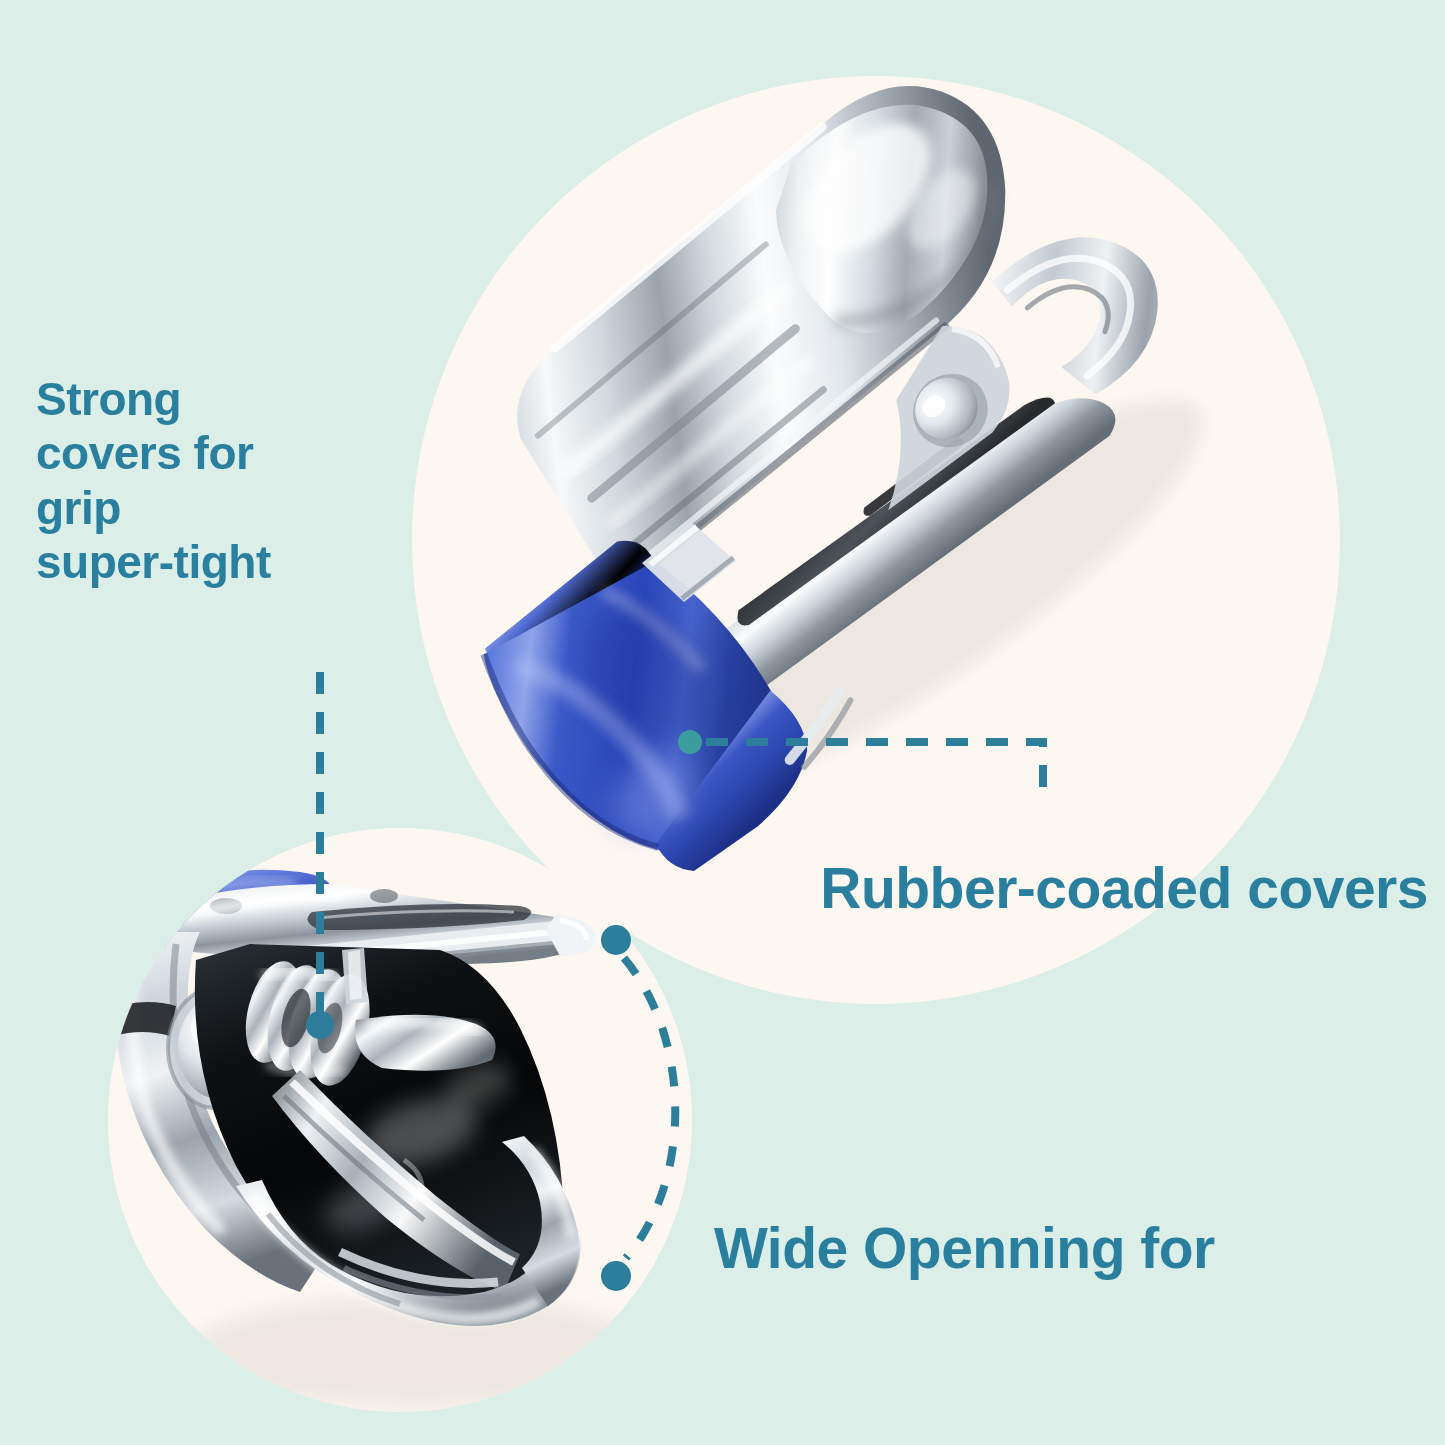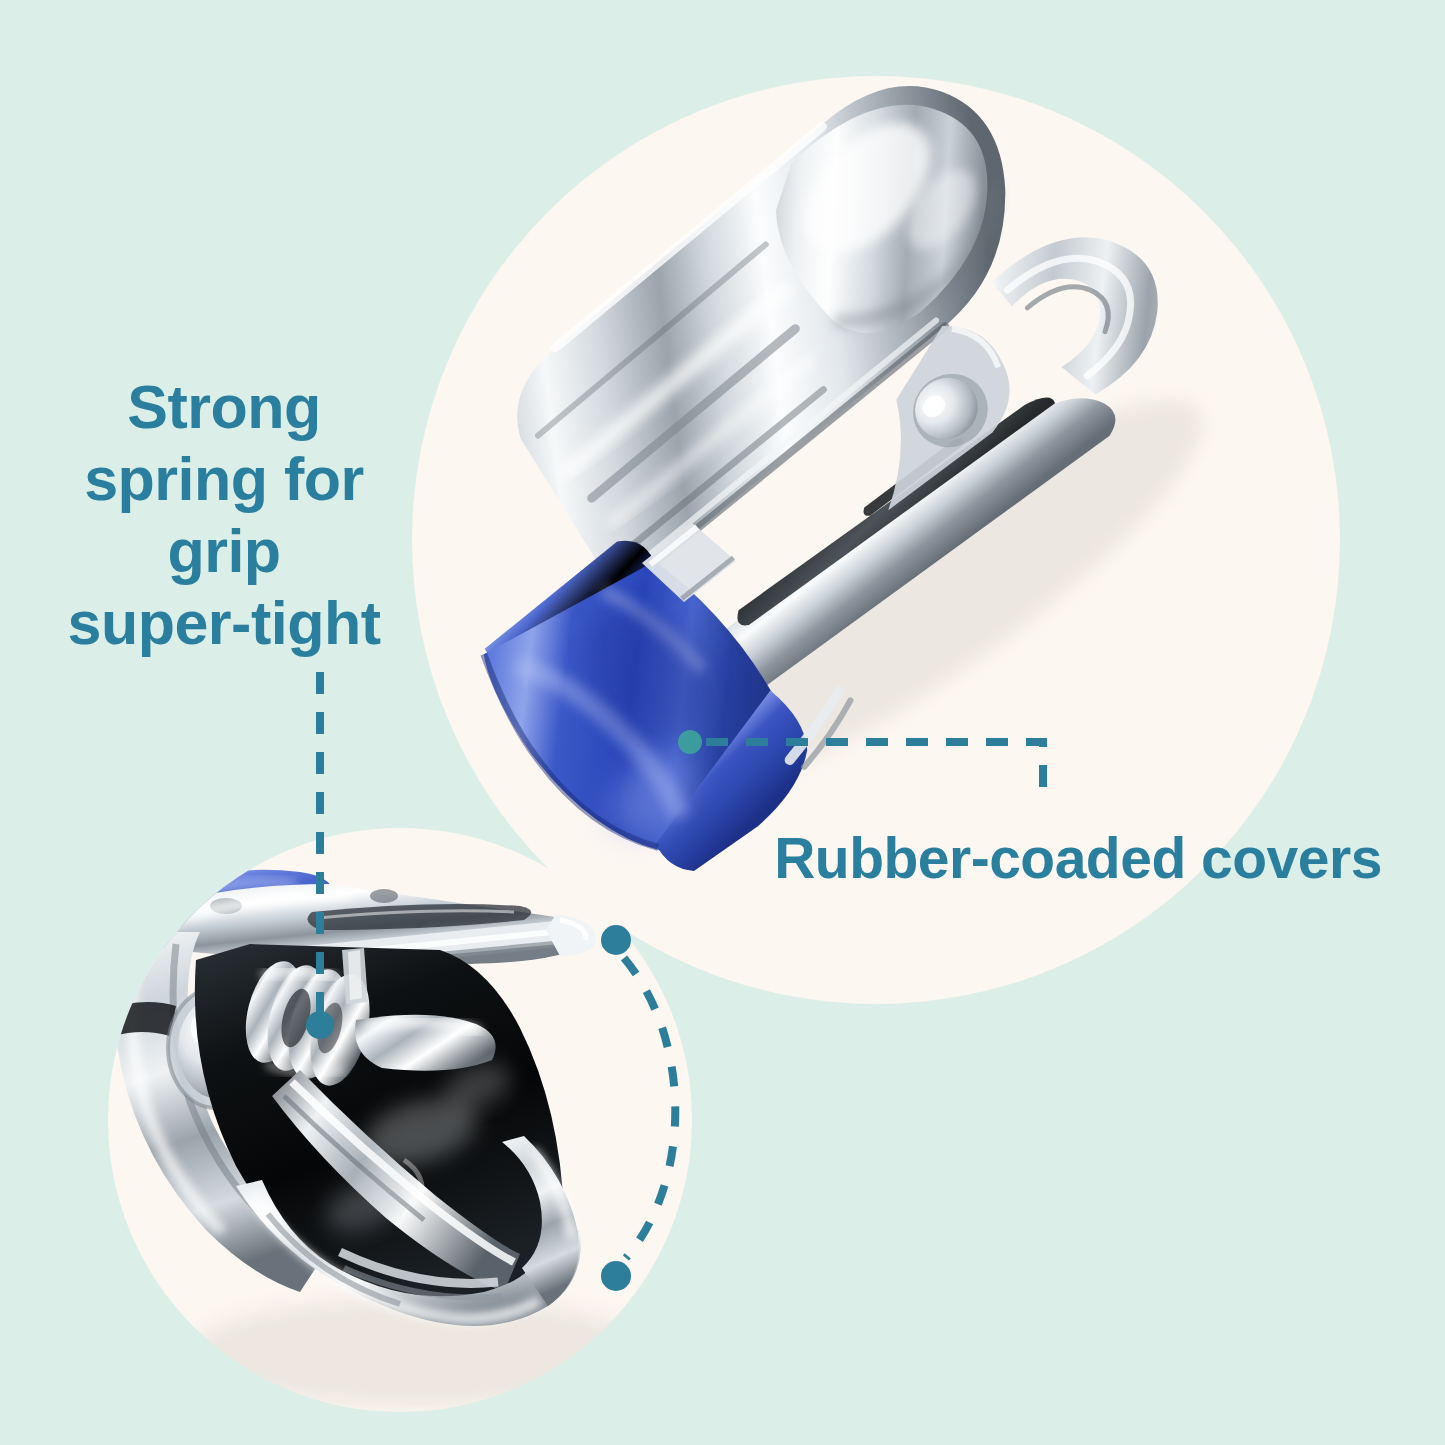--- a/index.html
+++ b/index.html
@@ -38,31 +38,30 @@
     height: 584px;
   }
   .caption {
     position: absolute;
     color: #2a7f9e;
     font-weight: bold;
     letter-spacing: -0.5px;
     line-height: 1.18;
   }
   #cap-spring {
-    left: 52px;
+    left: 36px;
     top: 372px;
     width: 344px;
-    text-align: center;
-    font-size: 61px;
+    font-size: 46px;
   }
   #cap-rubber {
     left: 728px;
-    top: 822px;
+    top: 852px;
     width: 700px;
-    text-align: center;
+    text-align: right;
     font-size: 57px;
     line-height: 1.28;
   }
   #cap-wide {
     left: 714px;
     top: 1212px;
     width: 640px;
     text-align: left;
     font-size: 57px;
     line-height: 1.28;
@@ -464,25 +463,26 @@
 
     <g>
       <circle cx="616" cy="940" r="15" fill="#2d7e9b"></circle>
       <path d="M 624 958 C 690 1036 694 1178 626 1258" fill="none" stroke="#2d7e9b" stroke-width="8" stroke-dasharray="20 20" stroke-linecap="butt"></path>
       <circle cx="616" cy="1276" r="15" fill="#2d7e9b"></circle>
     </g>
   </svg>
 
   <div class="caption" id="cap-spring">
     <div>Strong</div>
-    <div>spring for</div>
+    <div>covers for</div>
     <div>grip</div>
     <div>super-tight</div>
   </div>
 
   <div class="caption" id="cap-rubber">
     <div>Rubber-coaded covers</div>
   </div>
 
   <div class="caption" id="cap-wide">
+    <div>Wide Openning for</div>
   </div>
 
 </div>
 
 </body></html>

